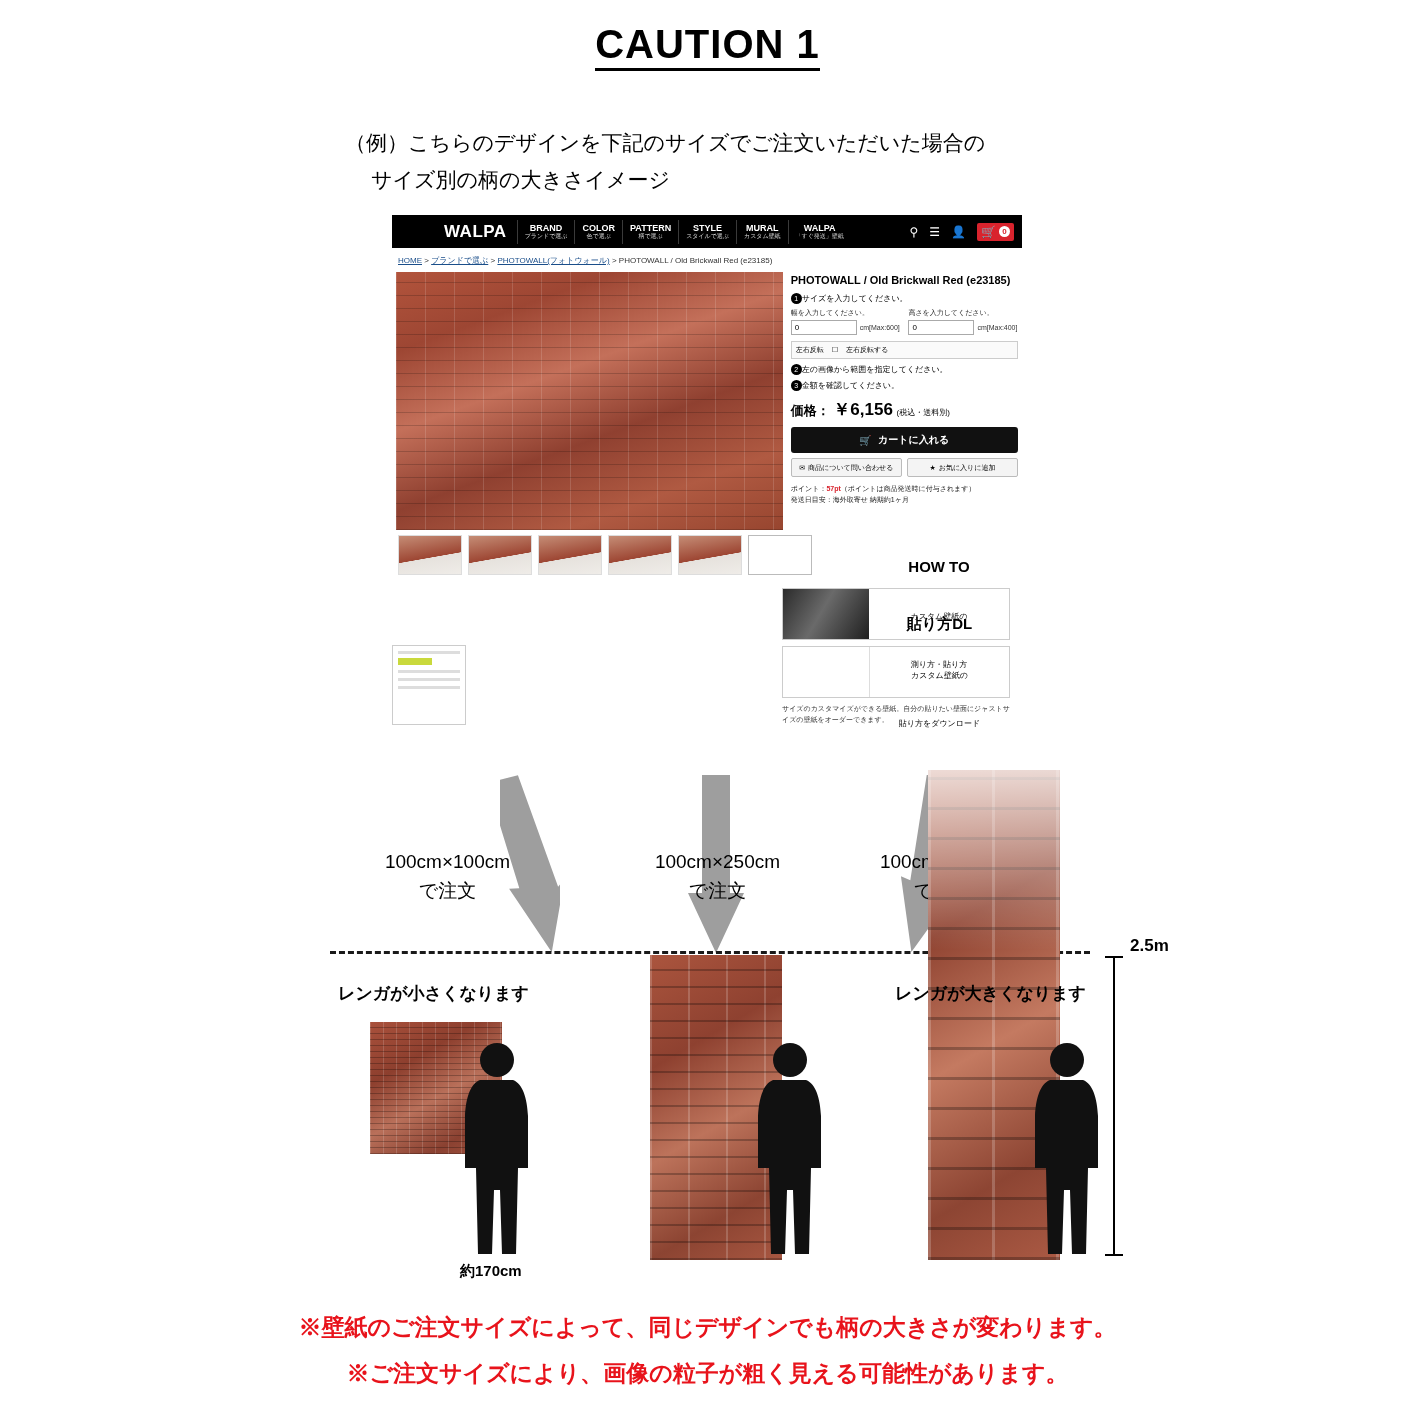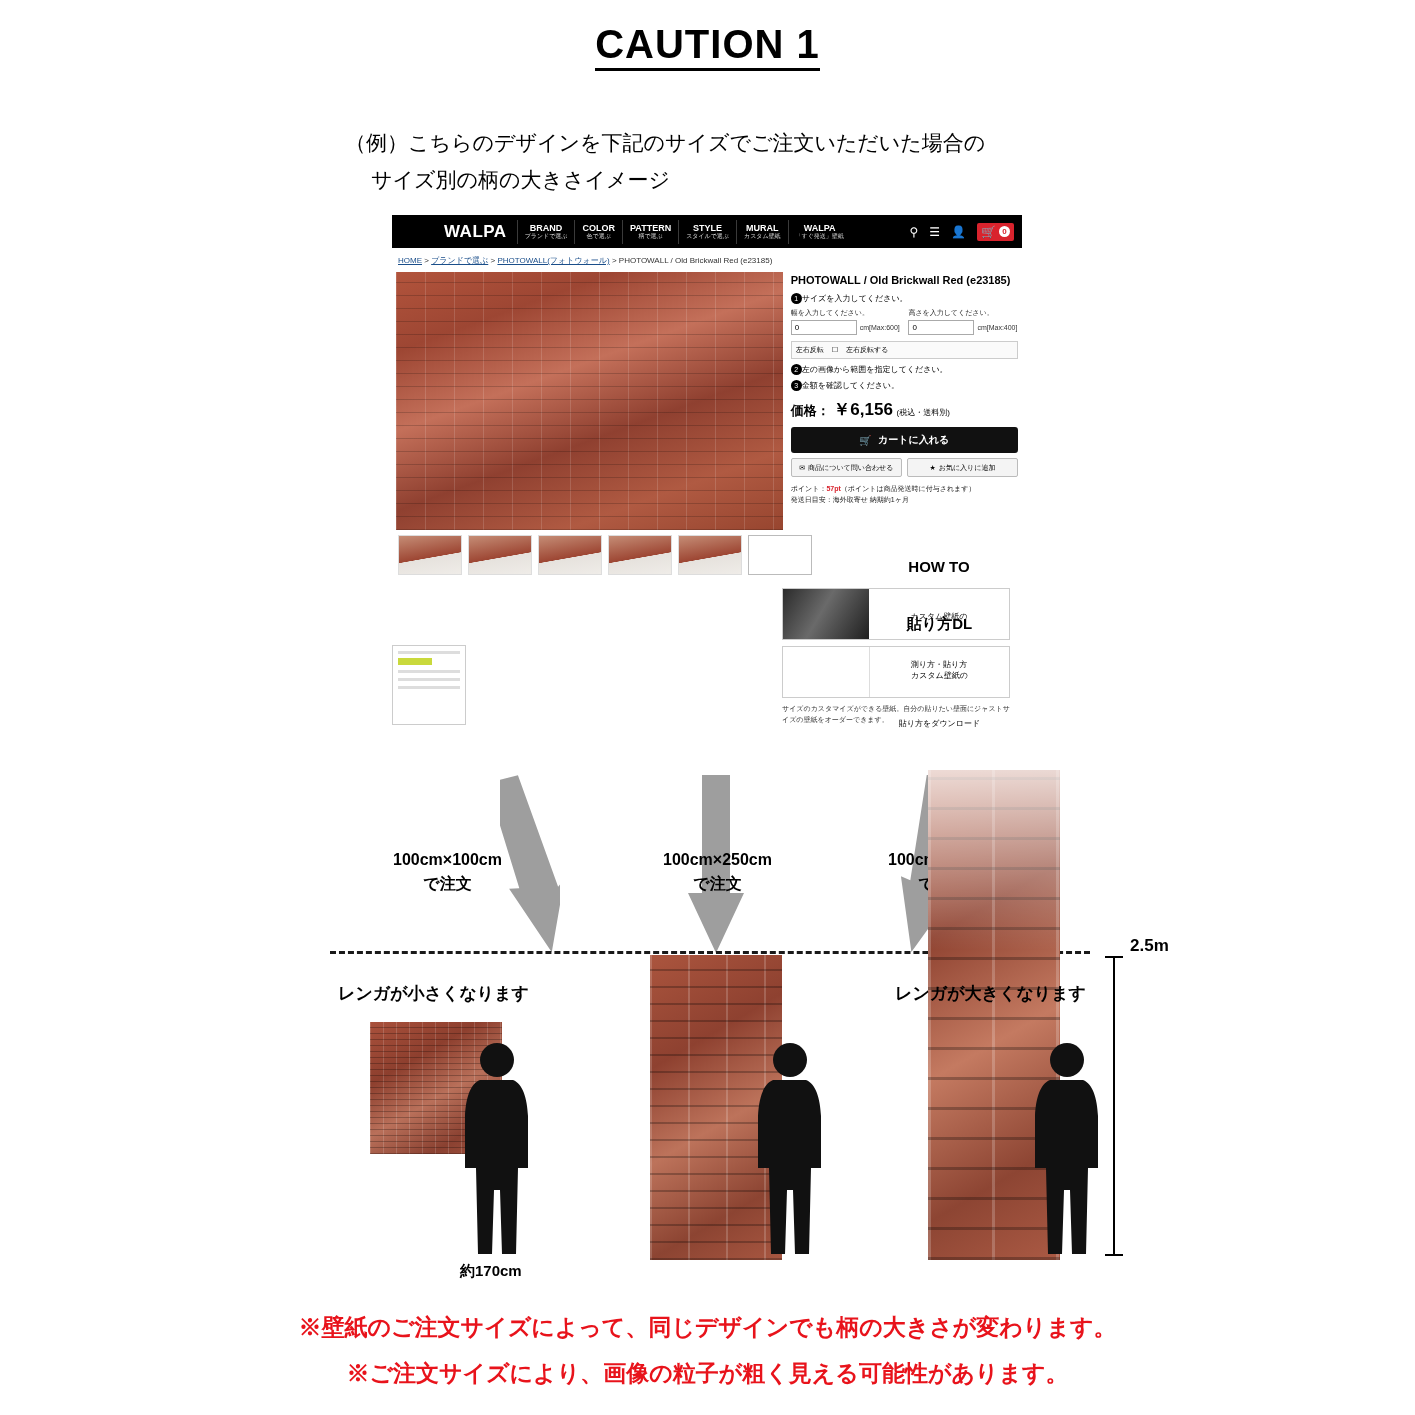--- a/index.html
+++ b/index.html
@@ -121,21 +121,21 @@
   }
   .promo .card .ph.doc{background:#fff;border-right:1px solid #ddd;}
   .promo .card .tx{flex:1;display:flex;flex-direction:column;align-items:center;justify-content:center;}
   .promo .card .tx .big{font-size:15px;font-weight:bold;text-align:center;}
   .promo .card .tx .sm{font-size:8px;line-height:1.4;text-align:center;margin-top:36px;}
   .promo .note{font-size:7px;line-height:1.55;color:#333;}
 
   
   .arrow{position:absolute;}
   .ordcap{
-    position:absolute;text-align:center;font-size:16px;font-weight:bold;line-height:1.5;
+    position:absolute;text-align:center;font-size:19px;font-weight:normal;line-height:1.5;
   }
   .dashline{
     position:absolute;left:330px;top:951px;width:760px;height:0;
     border-top:3px dashed #1a1a1a;
   }
   .measure{position:absolute;left:1105px;top:948px;width:90px;height:310px;}
   .measure .lab{position:absolute;left:25px;top:-12px;font-size:17px;font-weight:bold;}
   .measure .bar{position:absolute;left:8px;top:8px;width:0;height:298px;border-left:2px solid #000;}
   .measure .cap{position:absolute;left:0;width:18px;height:0;border-top:2px solid #000;}
 

